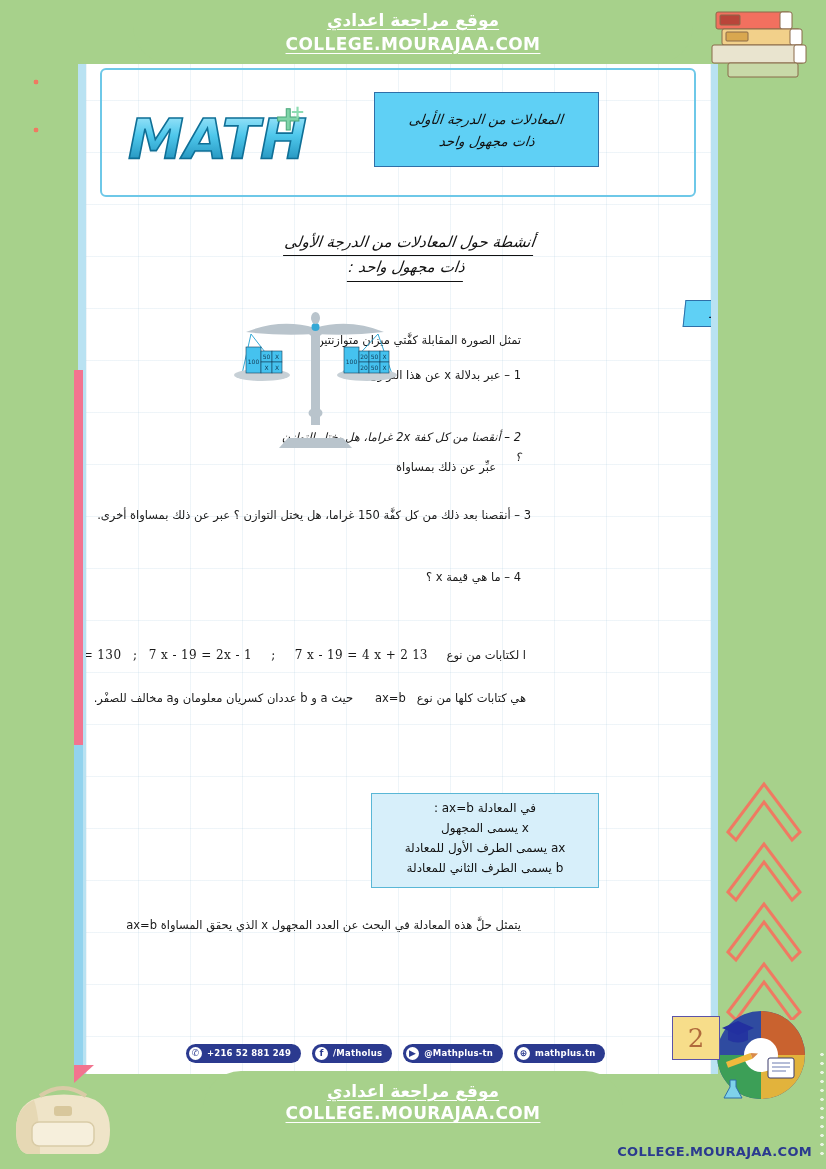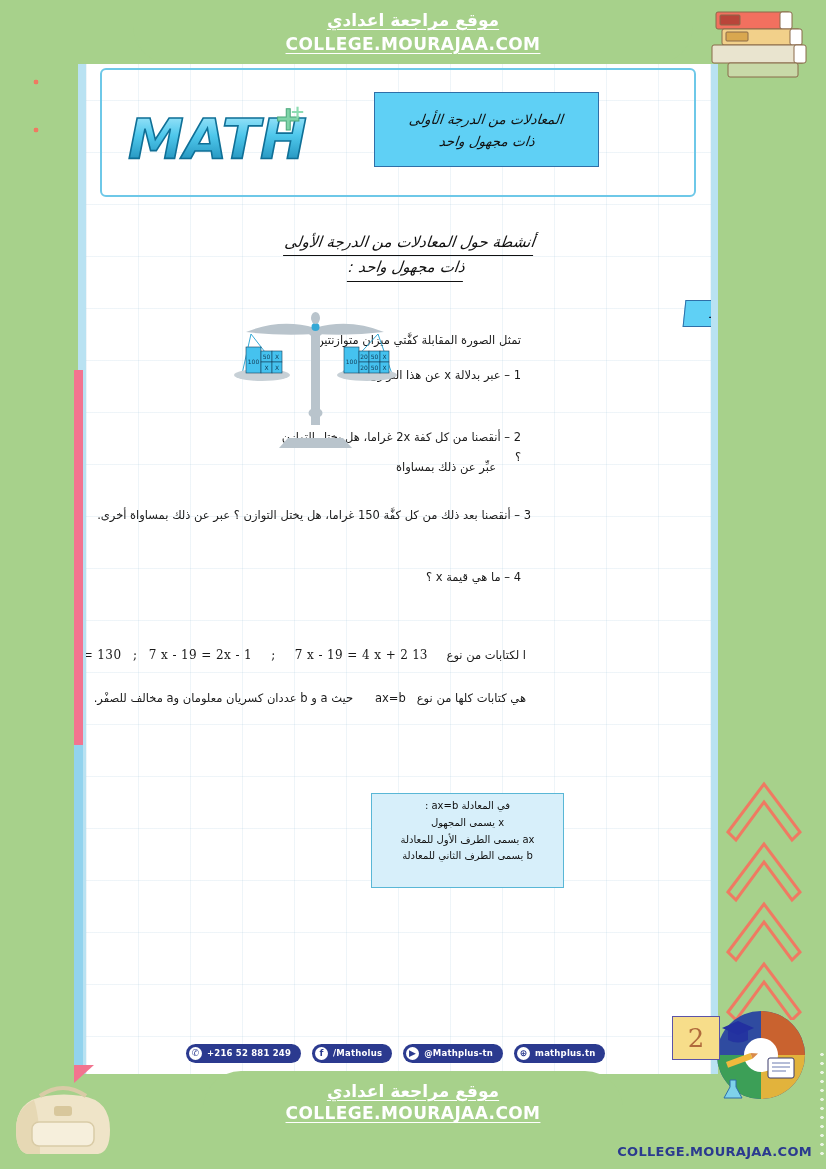--- a/index.html
+++ b/index.html
@@ -94,44 +94,44 @@
   
   .scale-wrap{position:absolute;left:140px;top:262px;width:180px;height:145px;z-index:5;}
 
   
   .ar{
     position:absolute;direction:rtl;text-align:right;color:#1a1a1a;
     font-family:"DejaVu Sans", sans-serif;font-size:11.5px;line-height:1.7;
   }
   .q-intro{right:190px;top:283px;width:240px;}
   .q1{right:190px;top:318px;width:240px;}
-  .q2{right:190px;top:380px;width:240px;}
+  .q2{right:190px;top:380px;width:240px;font-style:italic;}
   .q2b{right:215px;top:410px;width:215px;}
   .q3{right:180px;top:458px;width:440px;}
   .q4{right:190px;top:520px;width:240px;}
 
   .eqline{
     position:absolute;right:185px;top:600px;width:470px;direction:rtl;text-align:right;
     font-family:"DejaVu Serif", serif;font-size:12px;color:#1a1a1a;white-space:nowrap;
   }
   .eqline .lbl{font-family:"DejaVu Sans", sans-serif;font-size:11.5px;text-align:right;}
   .eqline .ex{font-family:"DejaVu Serif", serif;letter-spacing:.4px;}
   .typeline{
     position:absolute;right:185px;top:643px;width:505px;direction:rtl;
     font-family:"DejaVu Sans", sans-serif;font-size:11.5px;color:#1a1a1a;white-space:nowrap;
   }
   .defline{right:190px;top:700px;width:440px;}
   .finalline{right:190px;top:868px;width:440px;}
 
   
   .defbox{
-    position:absolute;left:285px;top:745px;width:193px;height:95px;
+    position:absolute;left:285px;top:745px;width:228px;height:95px;
     background:#d7effa;border:1px solid #59b7d6;
     direction:rtl;text-align:center;padding-top:4px;box-sizing:border-box;
-    font-family:"DejaVu Sans", sans-serif;font-size:10px;line-height:1.68;color:#111;
+    font-family:"DejaVu Sans", sans-serif;font-size:12px;line-height:1.68;color:#111;
   }
 
   
   .badges{position:absolute;left:186px;top:1042px;width:420px;height:22px;display:flex;gap:11px;align-items:center;z-index:7;}
   .badge{
     height:19px;border-radius:10px;background:#2b3a8f;color:#fff;
     display:flex;align-items:center;gap:5px;padding:0 10px 0 3px;
     font-family:"DejaVu Sans", sans-serif;font-size:8.5px;font-weight:700;letter-spacing:.2px;
   }
   .badge .bi{
@@ -298,20 +298,21 @@
   </div>
 
 
   <div class="defbox">
     <div>في المعادلة  ax=b  :</div>
     <div>x يسمى المجهول</div>
     <div>ax يسمى الطرف الأول للمعادلة</div>
     <div>b يسمى الطرف الثاني للمعادلة</div>
   </div>
 
+  <div class="ar finalline">يتمثل حلَّ هذه المعادلة في البحث عن العدد المجهول x الذي يحقق المساواة ax=b</div>
 </div>
 
 <div class="header-band"></div>
 <div class="header-pill">
   <div class="hdr-ar">موقع مراجعة اعدادي</div>
   <div class="hdr-en">COLLEGE.MOURAJAA.COM</div>
 </div>
 
 <svg class="books-top" viewBox="0 0 110 80">
   <g stroke="#8a6a4a" stroke-width="1">

